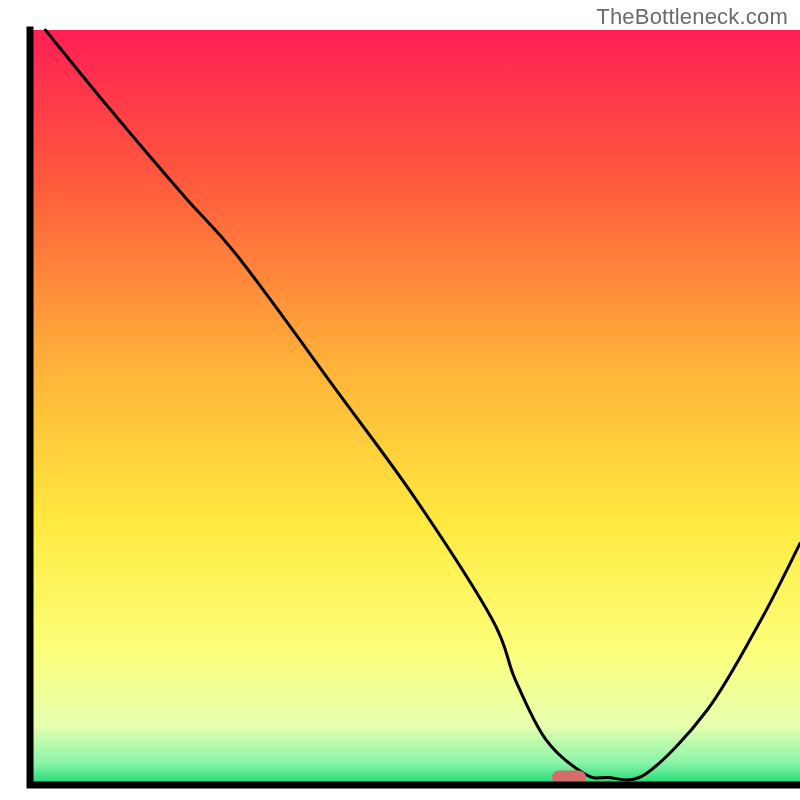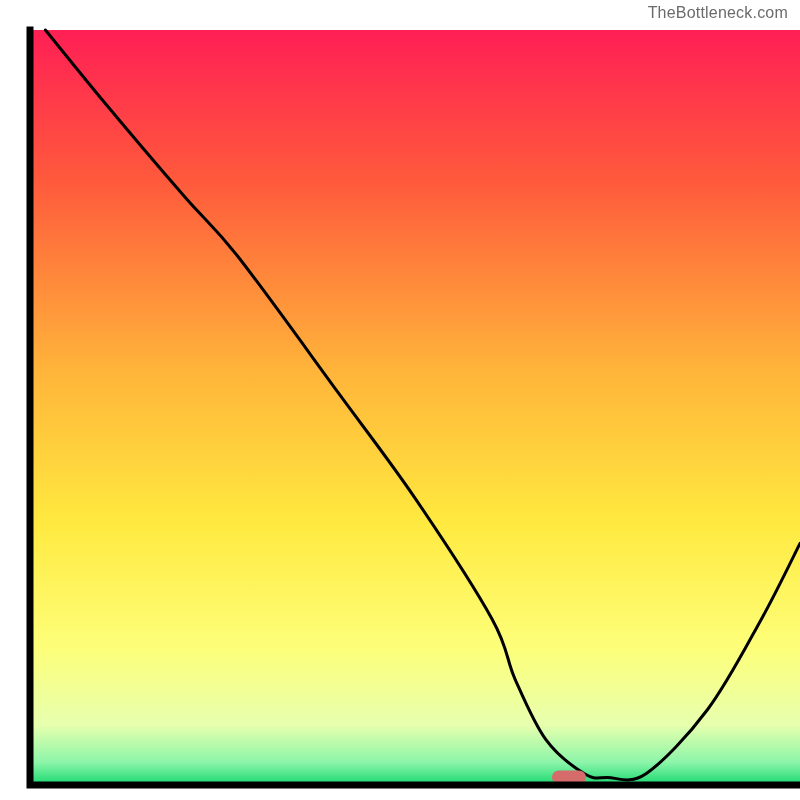--- a/index.html
+++ b/index.html
@@ -15,21 +15,21 @@
     width: 800px;
     height: 800px;
   }
   svg {
     display: block;
   }
   .watermark {
     position: absolute;
     top: 4px;
     right: 12px;
-    font-size: 16px;
+    font-size: 22px;
     color: #6b6b6b;
     font-weight: 400;
     letter-spacing: 0.2px;
   }
 </style>
 </head>
 <body>
 
 <div class="chart-wrapper">
   <div class="watermark">TheBottleneck.com</div>

